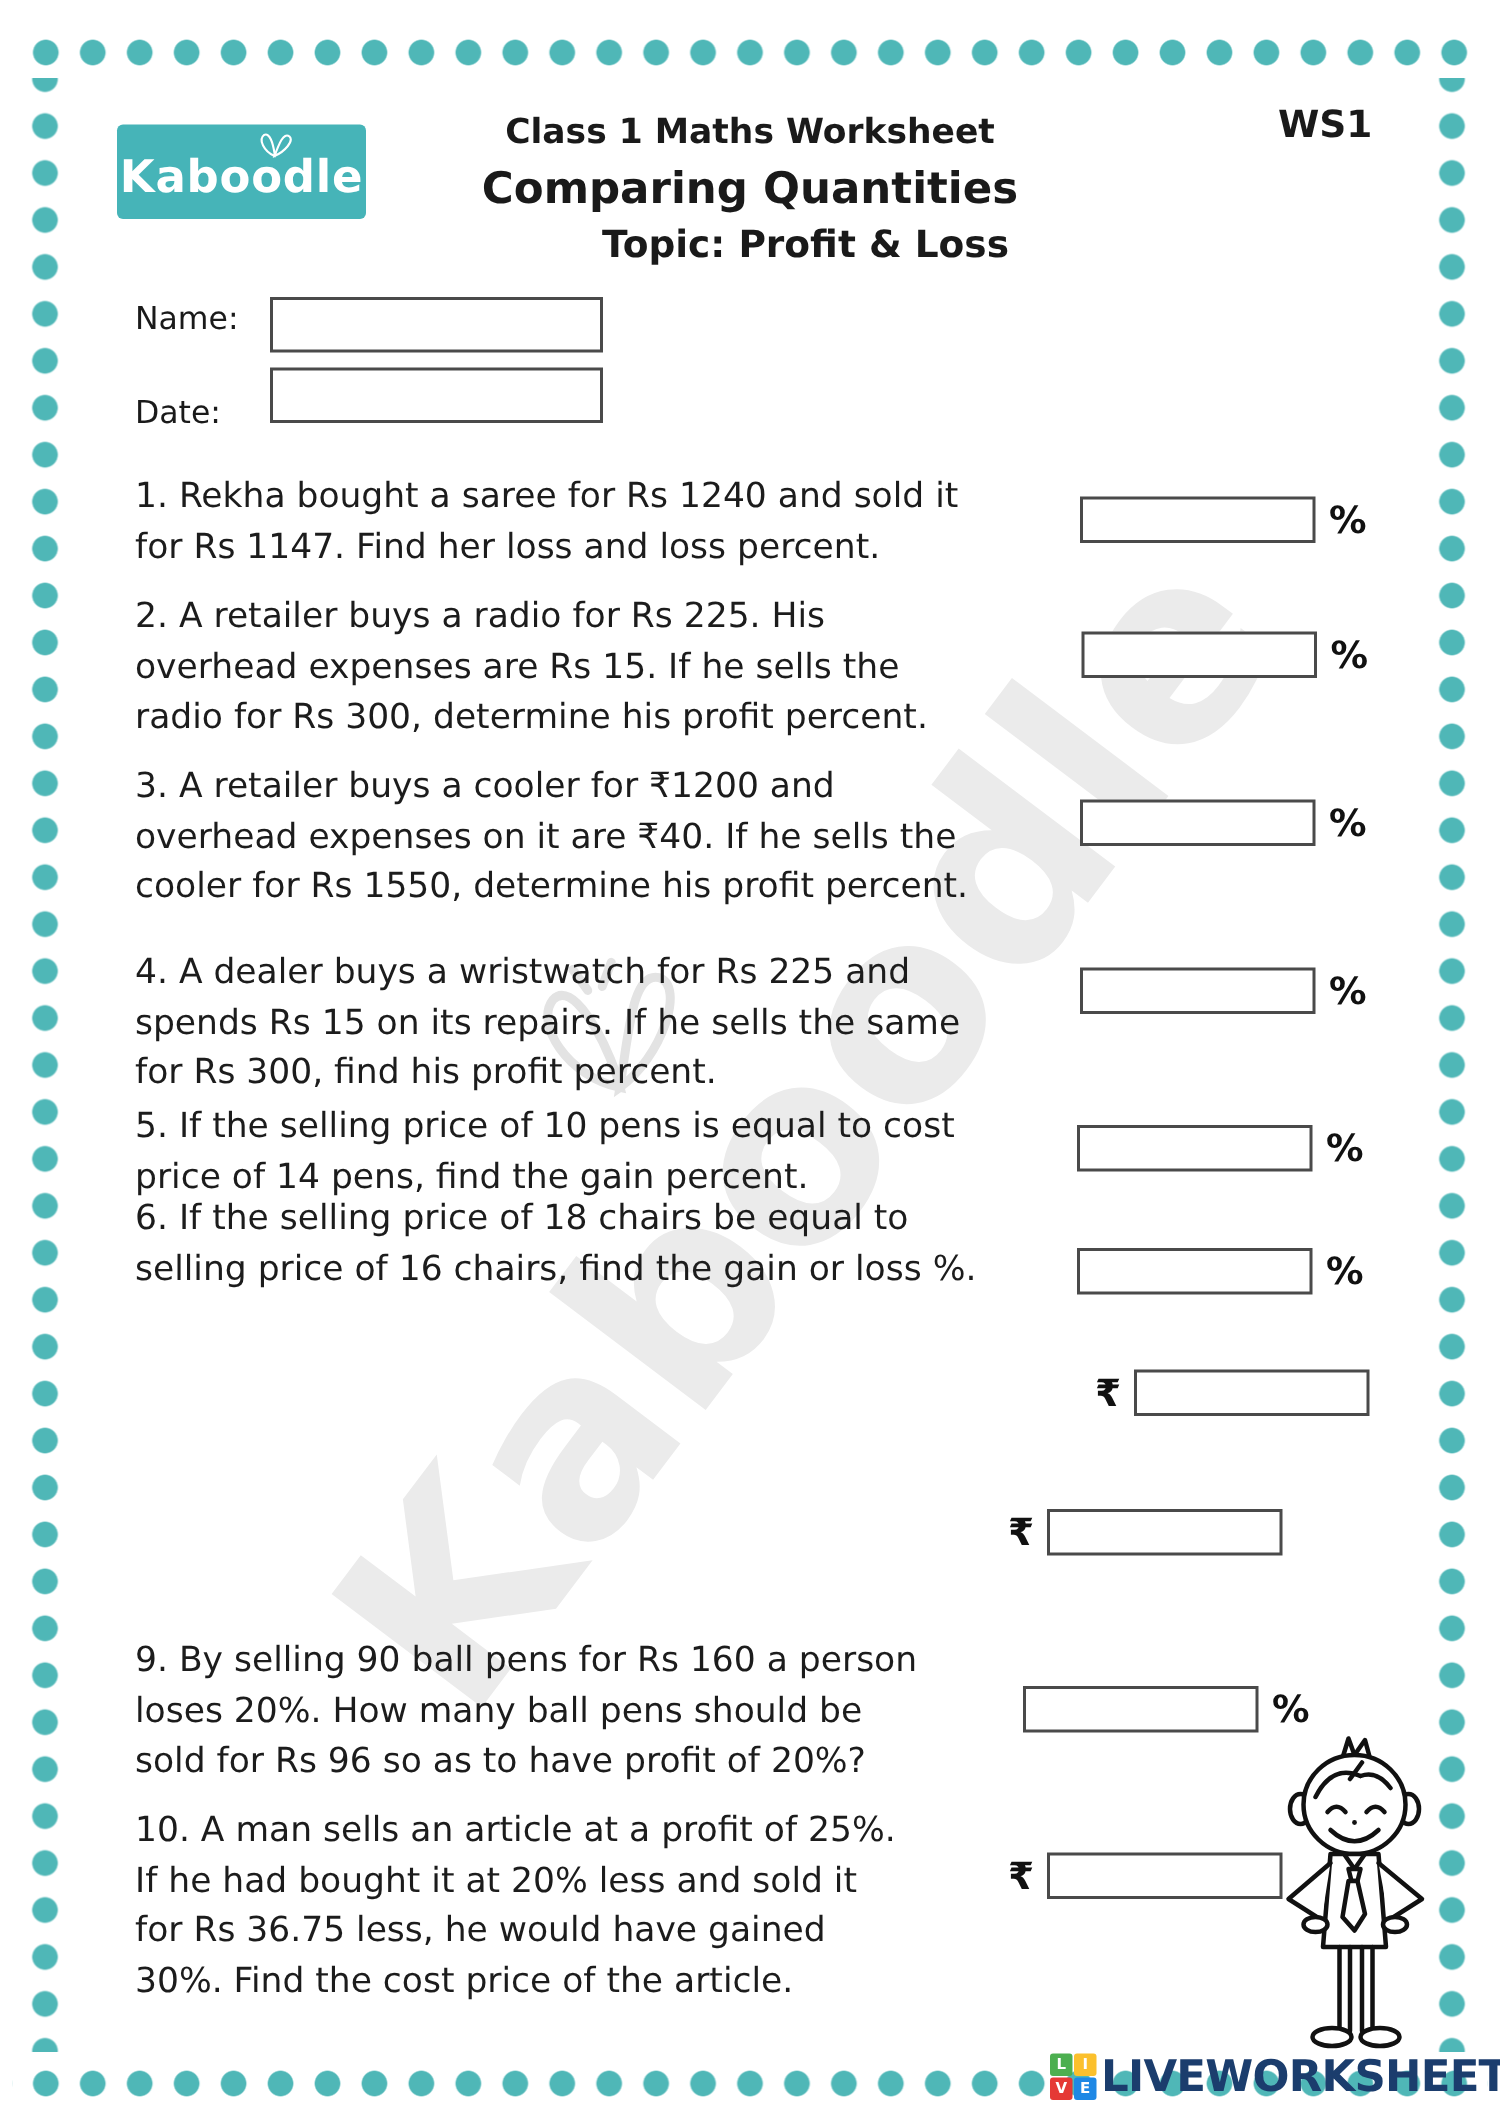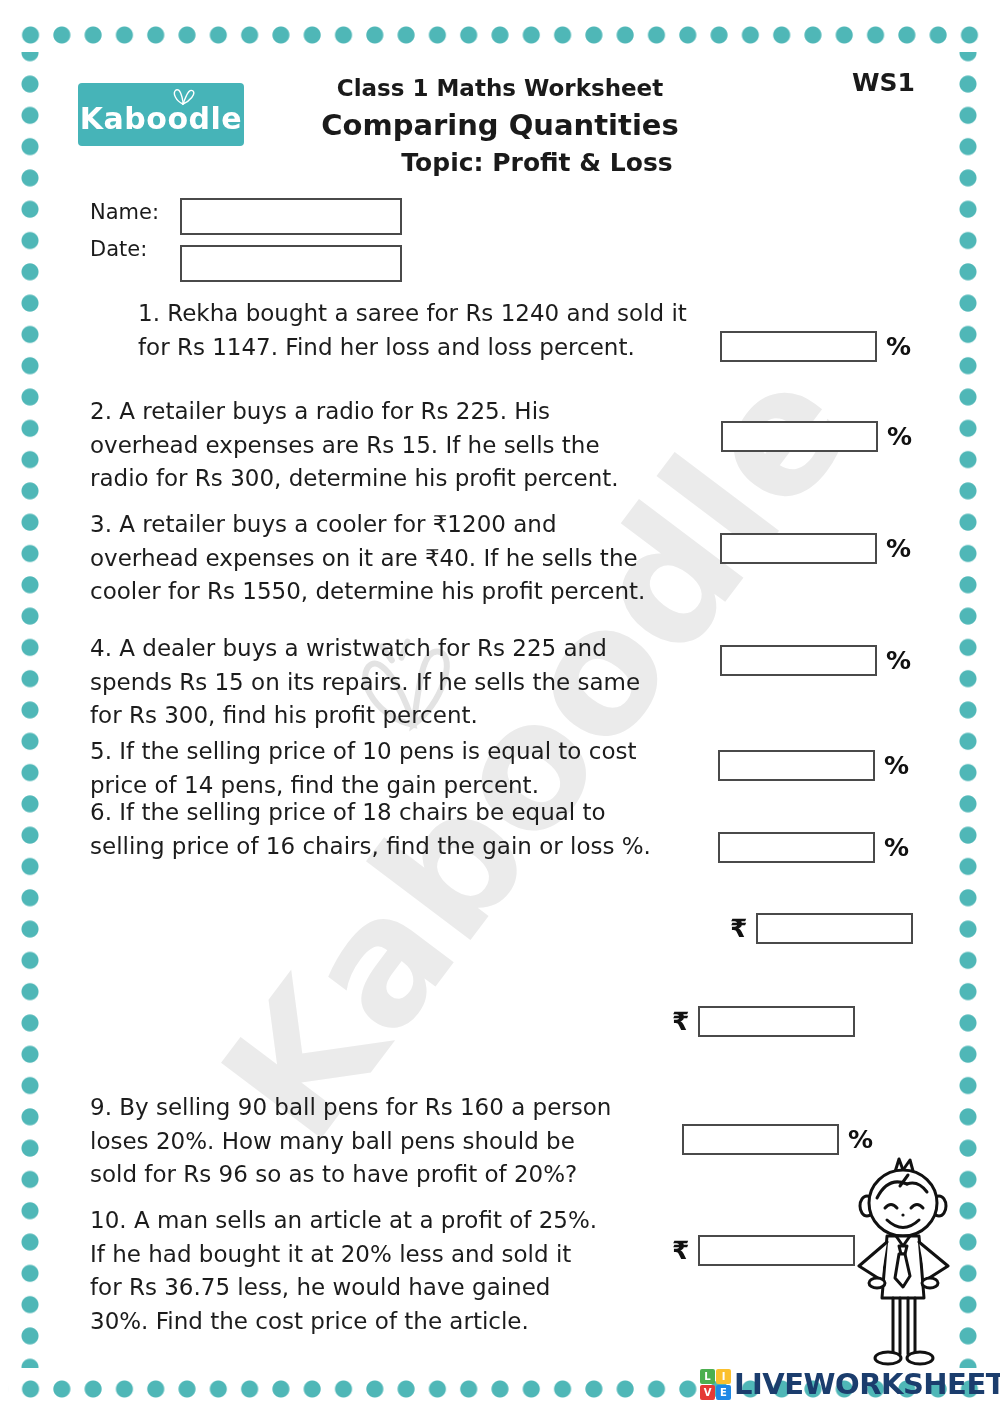--- a/index.html
+++ b/index.html
@@ -96,24 +96,24 @@
     </svg>
     <span class="logo-text">Kaboodle</span>
   </div>
   <div class="hdr hdr1">Class 1 Maths Worksheet</div>
   <div class="hdr hdr2">Comparing Quantities</div>
   <div class="hdr hdr3">Topic: Profit &amp; Loss</div>
   <div class="ws-label">WS1</div>
 
   <div class="field-label" style="top:200px;">Name:</div>
   <input class="field-box" style="top: 198px;">
-  <div class="field-label" style="top:237px;text-align:center;">Date:</div>
+  <div class="field-label" style="top:263px;text-align:center;">Date:</div>
   <input class="field-box" style="top: 245px;">
 
-  <div class="question" style="top:297px;margin-left:48px;">1. Rekha bought a saree for Rs 1240 and sold it
+  <div class="question" style="top:315px;">1. Rekha bought a saree for Rs 1240 and sold it
 for Rs 1147. Find her loss and loss percent.</div>
   <div class="question" style="top:395px;">2. A retailer buys a radio for Rs 225. His
 overhead expenses are Rs 15. If he sells the
 radio for Rs 300, determine his profit percent.</div>
   <div class="question" style="top:508px;">3. A retailer buys a cooler for ₹1200 and
 overhead expenses on it are ₹40. If he sells the
 cooler for Rs 1550, determine his profit percent.</div>
   <div class="question" style="top:621px;margin-top:11px;">4. A dealer buys a wristwatch for Rs 225 and
 spends Rs 15 on its repairs. If he sells the same
 for Rs 300, find his profit percent.</div>

